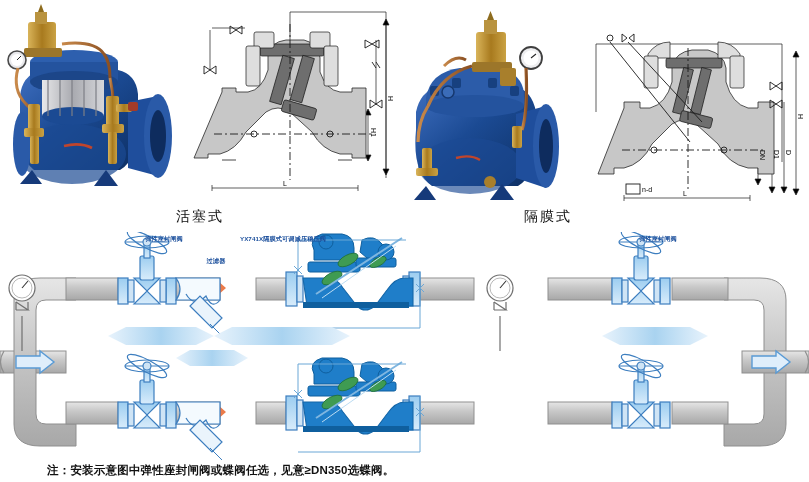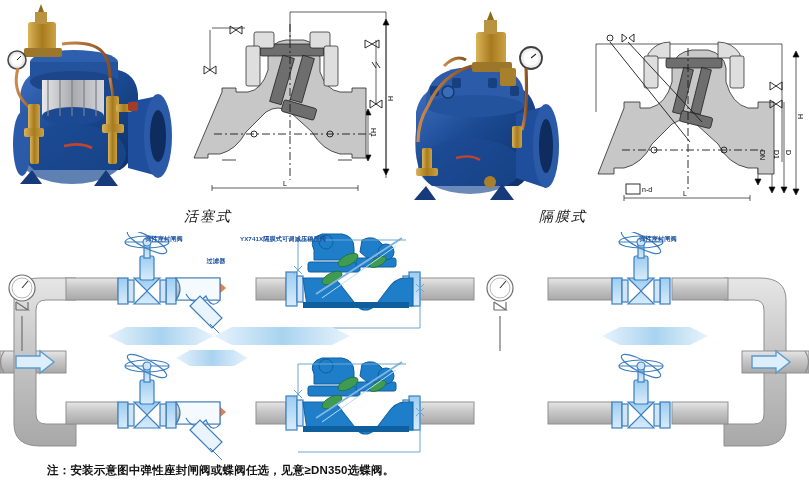--- a/index.html
+++ b/index.html
@@ -85,21 +85,21 @@
       <rect x="114" y="100" width="16" height="8" rx="2"></rect>
     </g>
     <rect x="126" y="98" width="10" height="9" rx="2" fill="#a33b28"></rect>
     <path d="M62 142 q16 -4 28 2" stroke="#c0452c" stroke-width="2.6" fill="none"></path>
 
     <path d="M30 166 l10 14 l-22 0 z" fill="#163a7a"></path>
     <path d="M104 166 l12 16 l-24 0 z" fill="#163a7a"></path>
   </svg>
 </div>
 
-<div class="abs cap" style="left:184px;top:208px;font-style:italic;">活塞式</div>
+<div class="abs cap" style="left:176px;top:208px;">活塞式</div>
 
 <div class="abs" style="left:190px;top:0px;width:205px;height:200px;">
   <svg width="205" height="200" viewBox="0 0 205 200">
     <g stroke="#1a1a1a" stroke-width="0.7" fill="none">
 
       <polyline points="100,12 196,12 196,178"></polyline>
       <polyline points="20,30 20,70"></polyline>
       <line x1="22" y1="188" x2="168" y2="188"></line>
       <path d="M22 185 l0 6 M168 185 l0 6"></path>
       <line x1="196" y1="22" x2="196" y2="172"></line>
@@ -194,21 +194,21 @@
       <rect x="18" y="138" width="10" height="24" rx="2"></rect>
       <rect x="12" y="158" width="22" height="8" rx="2"></rect>
     </g>
     <path d="M52 148 q14 -4 24 2" stroke="#c0452c" stroke-width="2.4" fill="none"></path>
     <circle cx="86" cy="172" r="6" fill="#a87f2c"></circle>
     <path d="M22 176 l10 14 l-22 0 z" fill="#163a7a"></path>
     <path d="M98 174 l12 16 l-24 0 z" fill="#163a7a"></path>
   </svg>
 </div>
 
-<div class="abs cap" style="left:539px;top:208px;font-style:italic;">隔膜式</div>
+<div class="abs cap" style="left:524px;top:208px;">隔膜式</div>
 
 <div class="abs" style="left:582px;top:2px;width:224px;height:205px;">
   <svg width="224" height="205" viewBox="0 0 224 205">
     <g stroke="#1a1a1a" stroke-width="0.7" fill="none">
       <polyline points="14,42 14,110"></polyline>
       <polyline points="14,42 106,42 200,42"></polyline>
       <polyline points="200,42 200,160"></polyline>
       <line x1="42" y1="196" x2="168" y2="196"></line>
       <path d="M42 193 l0 6 M168 193 l0 6"></path>
       <line x1="214" y1="52" x2="214" y2="190"></line>

